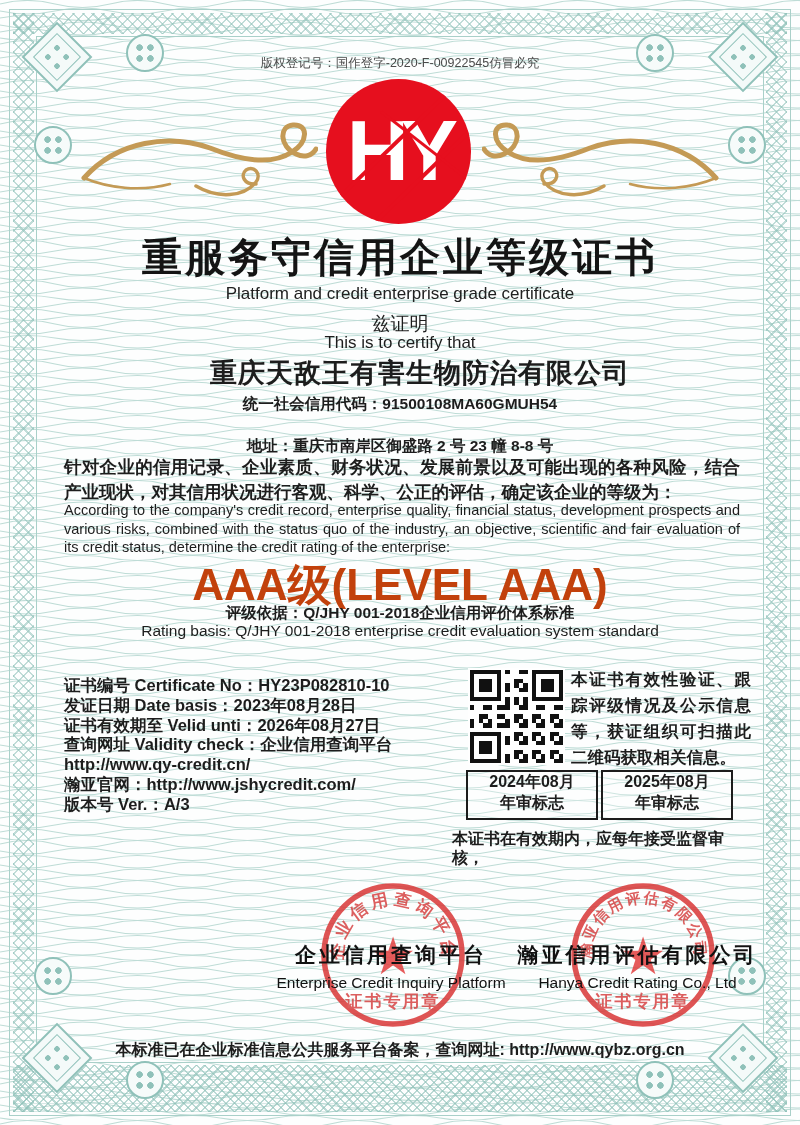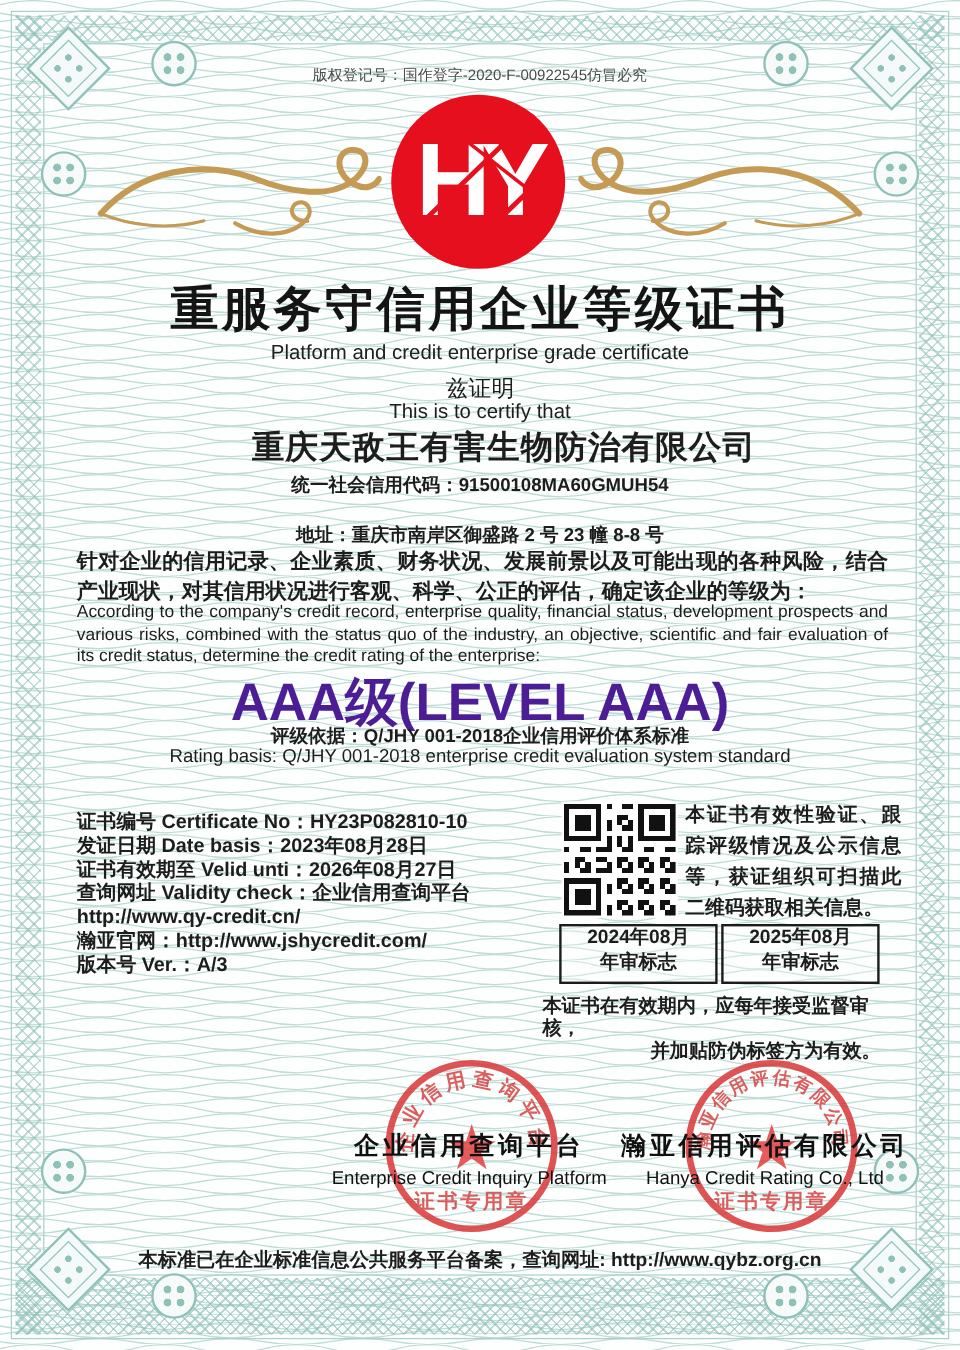--- a/index.html
+++ b/index.html
@@ -60,21 +60,21 @@
   .certify-cn{top:311px;font-size:19px;z-index:3;}
   .certify-en{top:333px;font-size:17px;z-index:3;}
   .company{top:355px;font-size:27px;font-weight:800;letter-spacing:1px;z-index:3;margin-left:40px;}
   .credit-code{top:394px;font-size:15.5px;font-weight:700;z-index:3;}
   .address{top:436px;font-size:15.5px;font-weight:600;z-index:3;}
 
   
   .para-cn{left:64px;top:455px;width:676px;font-size:17.5px;font-weight:600;line-height:1.42;
            text-align:justify;z-index:3;}
   .para-en{left:64px;top:501px;width:676px;font-size:14.5px;line-height:18.5px;text-align:justify;z-index:3;}
-  .level{top:556px;font-size:44px;font-weight:800;color:#4c1d95;z-index:3;}
+  .level{top:556px;font-size:44px;font-weight:800;color:#c2410c;z-index:3;}
   .basis-cn{top:603px;font-size:15.5px;font-weight:600;z-index:3;}
   .basis-en{top:622px;font-size:15.5px;z-index:3;}
 
   
   .details{left:64px;top:676px;width:400px;font-size:16.5px;font-weight:600;line-height:19.8px;z-index:3;}
 
   
   .qr{left:468px;top:668px;width:97px;height:97px;background:#fff;padding:2px;box-sizing:border-box;z-index:3;}
   .qr svg{width:100%;height:100%;display:block;}
   .qr-note{left:571px;top:666px;width:180px;font-size:16.5px;font-weight:600;line-height:26px;
@@ -309,21 +309,20 @@
     <div>2024年08月</div>
     <div>年审标志</div>
   </div>
   <div class="abs annual-box annual-2">
     <div>2025年08月</div>
     <div>年审标志</div>
   </div>
 
   <div class="abs supervision">
     <div class="l1">本证书在有效期内，应每年接受监督审核，</div>
-    <div class="l2">并加贴防伪标签方为有效。</div>
   </div>
 
   <svg class="abs seal seal-left" viewBox="0 0 150 150">
     <g opacity="0.95">
       <circle cx="75" cy="75" r="69" fill="none" stroke="#d93333" stroke-width="5.5"></circle>
       <defs>
           <path id="arcL" d="M25,75 A50,50 0 0 1 125,75"></path>
         </defs>
       <text font-size="17" font-weight="bold" fill="#d64040" letter-spacing="4">
         <textPath href="#arcL" startOffset="50%" text-anchor="middle">企业信用查询平台</textPath>

